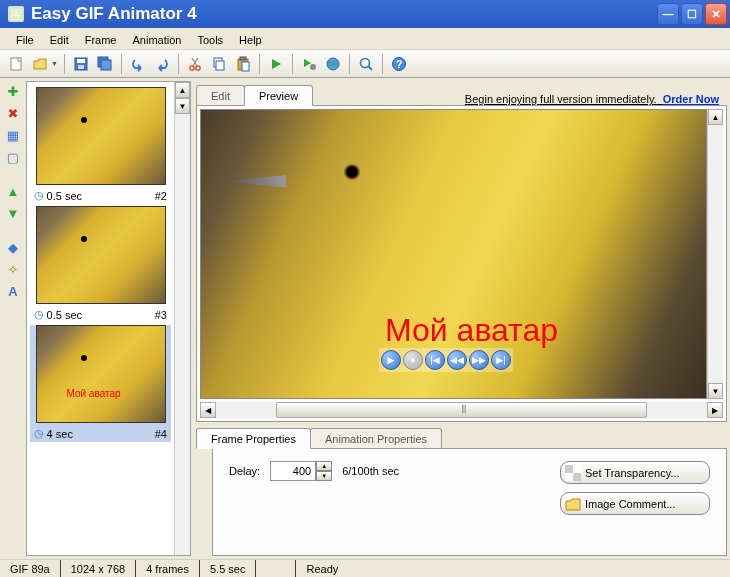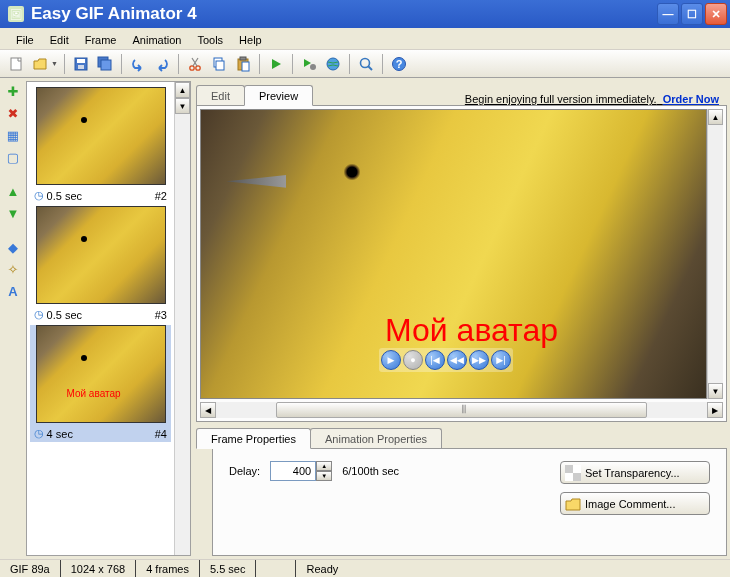--- a/index.html
+++ b/index.html
@@ -69,21 +69,21 @@
 .bottom-section { height: 130px; display: flex; flex-direction: column; margin-top: 4px; }
 .prop-tabs { height: 22px; display: flex; align-items: flex-end; }
 .prop-panel { flex: 1; background: #fcfcfc; border: 1px solid #999; padding: 12px 16px; display: flex; margin-left: 16px; }
 .prop-left { flex: 1; display: flex; align-items: flex-start; gap: 10px; }
 .prop-left label { padding-top: 4px; }
 .spinner { display: flex; }
 .spinner input { width: 46px; height: 20px; border: 1px solid #7a9ac0; padding: 0 4px; text-align: right; }
 .spinner .spins { width: 16px; display: flex; flex-direction: column; }
 .spinner .spins div { flex: 1; border: 1px solid #888; background: linear-gradient(#fefefe,#d8d5c8); font-size: 6px; display: flex; align-items: center; justify-content: center; cursor: pointer; }
 .prop-right { width: 150px; display: flex; flex-direction: column; gap: 8px; }
-.prop-right button { height: 23px; background: linear-gradient(#fefefe,#e8e5d8); border: 1px solid #888; border-radius: 4px; text-align: left; padding-left: 24px; cursor: pointer; font-size: 11px; position: relative; }
+.prop-right button { height: 23px; background: linear-gradient(#fefefe,#e8e5d8); border: 1px solid #888; border-radius: 9px; text-align: left; padding-left: 24px; cursor: pointer; font-size: 11px; position: relative; }
 .prop-right button .bicon { position: absolute; left: 4px; top: 3px; width: 16px; height: 16px; }
 
 .statusbar { height: 18px; background: #ece9d8; border-top: 1px solid #d4d0c8; display: flex; align-items: center; font-size: 10px; }
 .statusbar .cell { padding: 0 10px; border-right: 1px solid #404040; height: 100%; display: flex; align-items: center; }
 .statusbar .cell.last { flex: 1; border-right: none; }
 
 svg { display: block; }
 </style>
 </head>
 <body>

